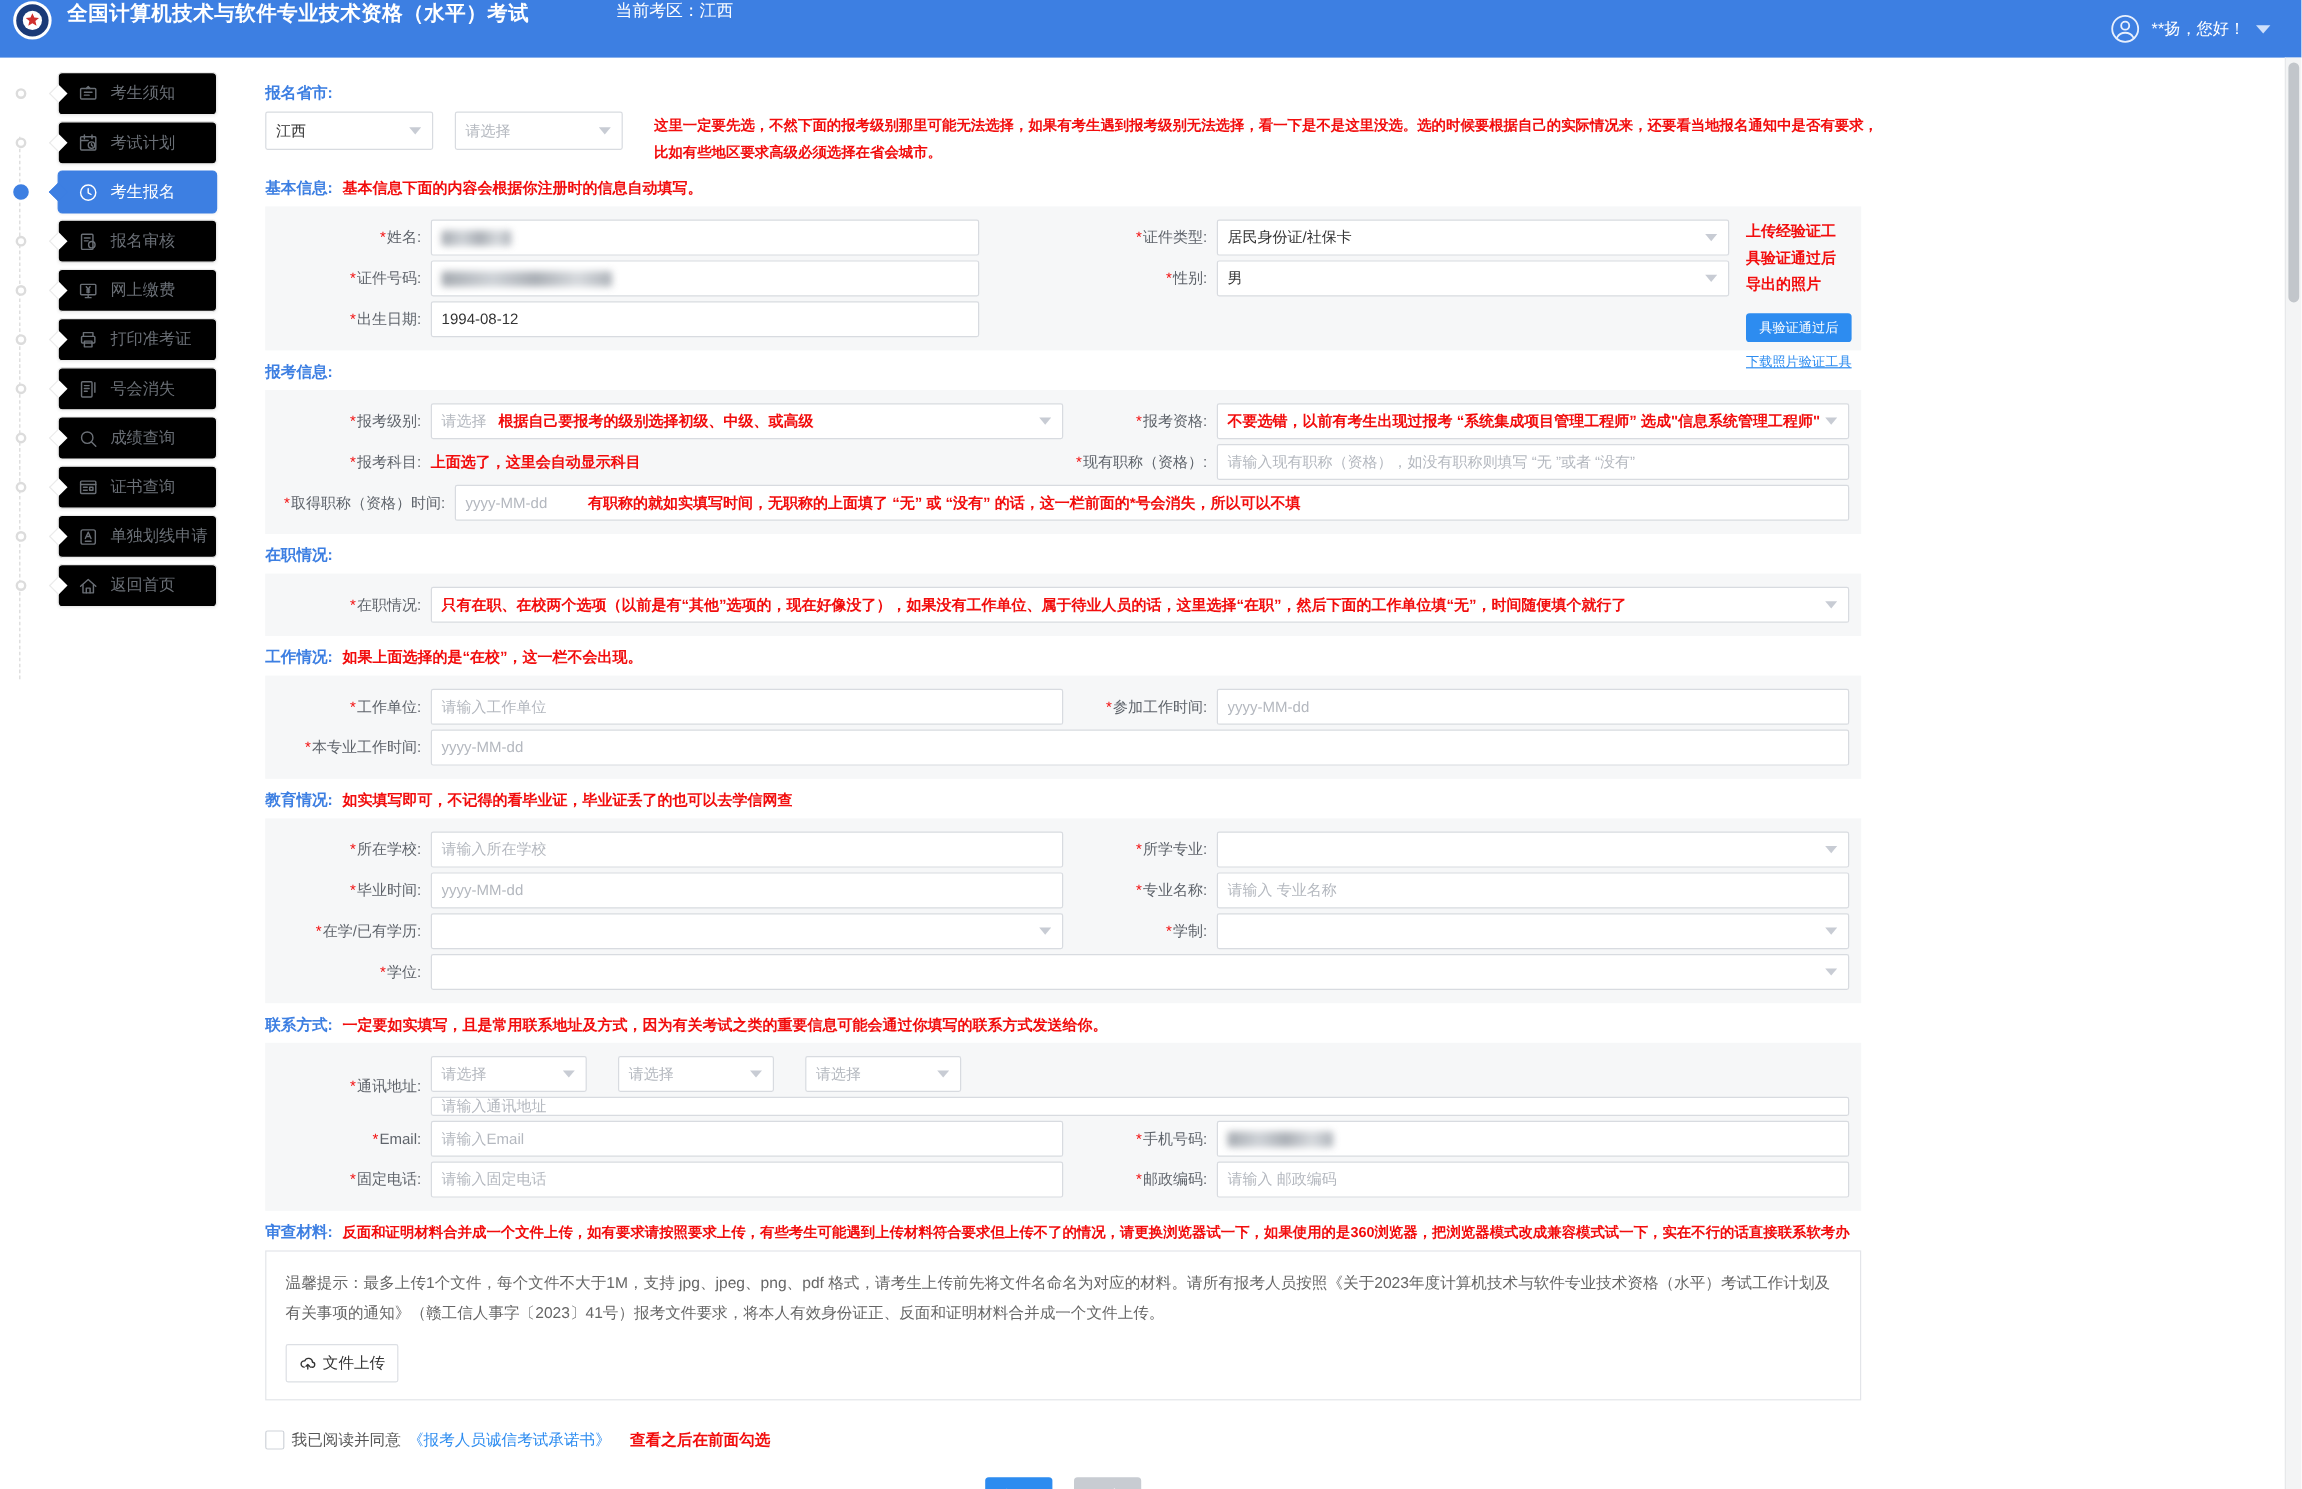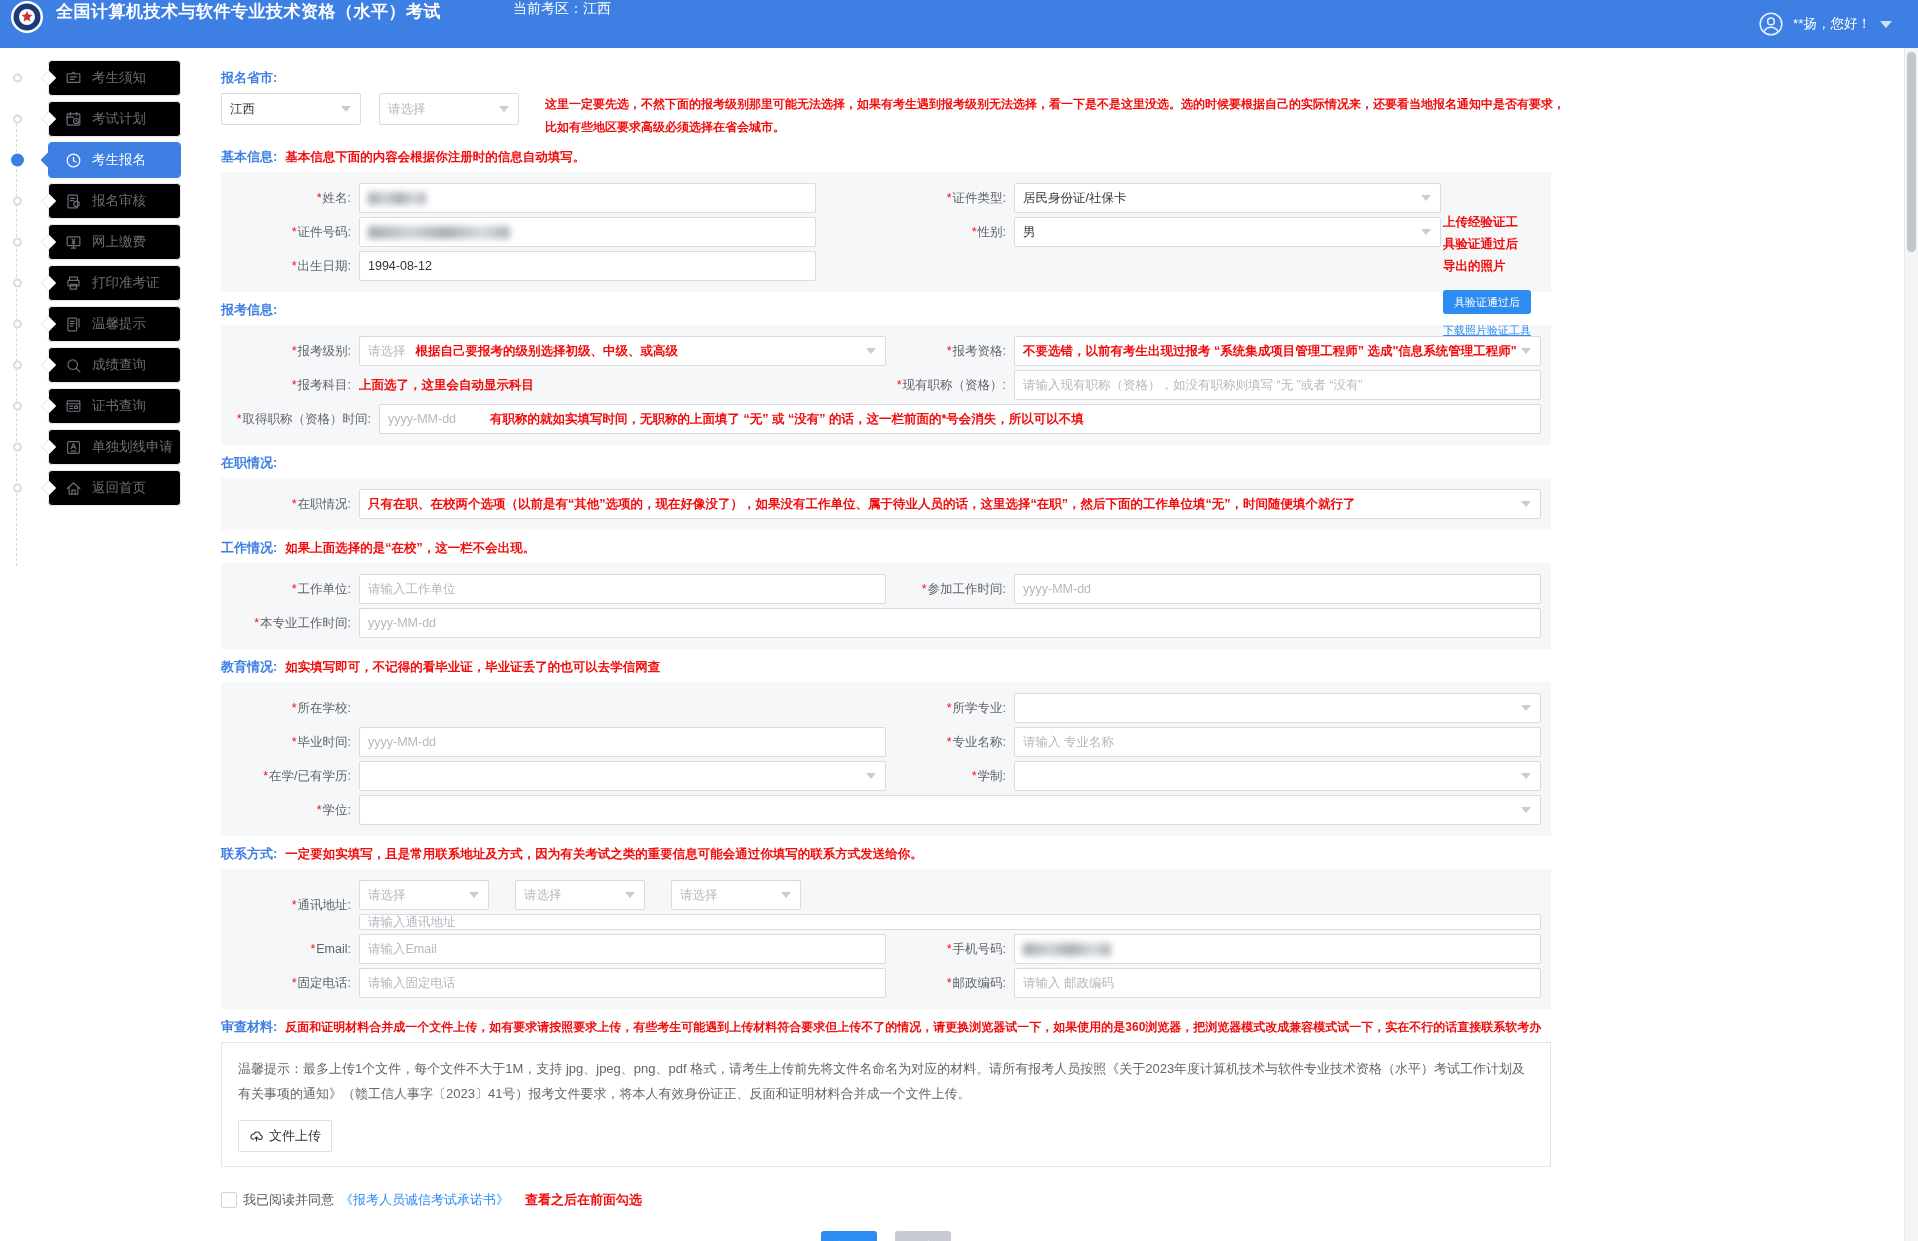--- a/index.html
+++ b/index.html
@@ -62,21 +62,21 @@
 
   
   .prov-row{ display:flex; align-items:flex-start; gap:18px; }
   .prov-sel{ width:140px; flex:none; height:32px; }
   .prov-note{ margin-left:8px; line-height:23px; }
 
   
   .basic-panel{ position:relative; }
   .basic-left .ctl-wrap{ margin-right:70px; }
   .basic-right{ padding-right:100px; }
-  .photo-col{ position:absolute; right:20px; top:10px; width:88px; display:flex; flex-direction:column;margin-top:29px; }
+  .photo-col{ position:absolute; right:8px; top:10px; width:88px; display:flex; flex-direction:column; }
   .photo-col .rednote{ line-height:22px; font-size:12.5px; }
   .btn-upload-photo{ margin-top:13px; height:24px; background:#2d8cf0; color:#fff; font-size:11px; border:none;
     border-radius:3px; cursor:pointer; font-family:inherit; }
   .link{ color:#2d8cf0; cursor:pointer; }
   .photo-col .link{ margin-top:9px; font-size:11px; text-decoration:underline; white-space:nowrap; }
 
   
   .addr-stack{ flex:1; display:flex; flex-direction:column; gap:4px; min-width:0; }
   .addr-sels{ display:flex; gap:26px; }
   .addr-sels .ctl{ flex:none; width:130px; }
@@ -185,21 +185,21 @@
           </svg>
         <span>打印准考证</span>
       </div>
       <div class="nav-item">
         <span class="dot"></span>
         <svg viewBox="0 0 24 24">
             <rect x="5" y="4" width="11" height="16" rx="1"></rect>
             <path d="M8 8h5M8 11h5M8 14h3"></path>
             <path d="M19 5v10"></path>
           </svg>
-        <span>温馨提示</span>
+        <span>号会消失</span>
       </div>
       <div class="nav-item">
         <span class="dot"></span>
         <svg viewBox="0 0 24 24">
             <circle cx="11" cy="11" r="6"></circle>
             <path d="M15.5 15.5L20 20"></path>
           </svg>
         <span>成绩查询</span>
       </div>
       <div class="nav-item">
@@ -382,20 +382,21 @@
     </div>
 
     <div class="sec">
       <span class="sec-label">教育情况:</span>
       <span class="rednote">如实填写即可，不记得的看毕业证，毕业证丢了的也可以去学信网查</span>
     </div>
     <div class="panel">
       <div class="frow">
         <div class="half">
           <span class="flabel"><span class="star">*</span><span>所在学校:</span></span>
+          <input class="tin" placeholder="请输入所在学校" style="">
         </div>
         <div class="half">
           <span class="flabel"><span class="star">*</span><span>所学专业:</span></span>
           <div class="ctl">
                 <span class="sel-caret"></span>
               </div>
         </div>
       </div>
       <div class="frow">
         <div class="half">

